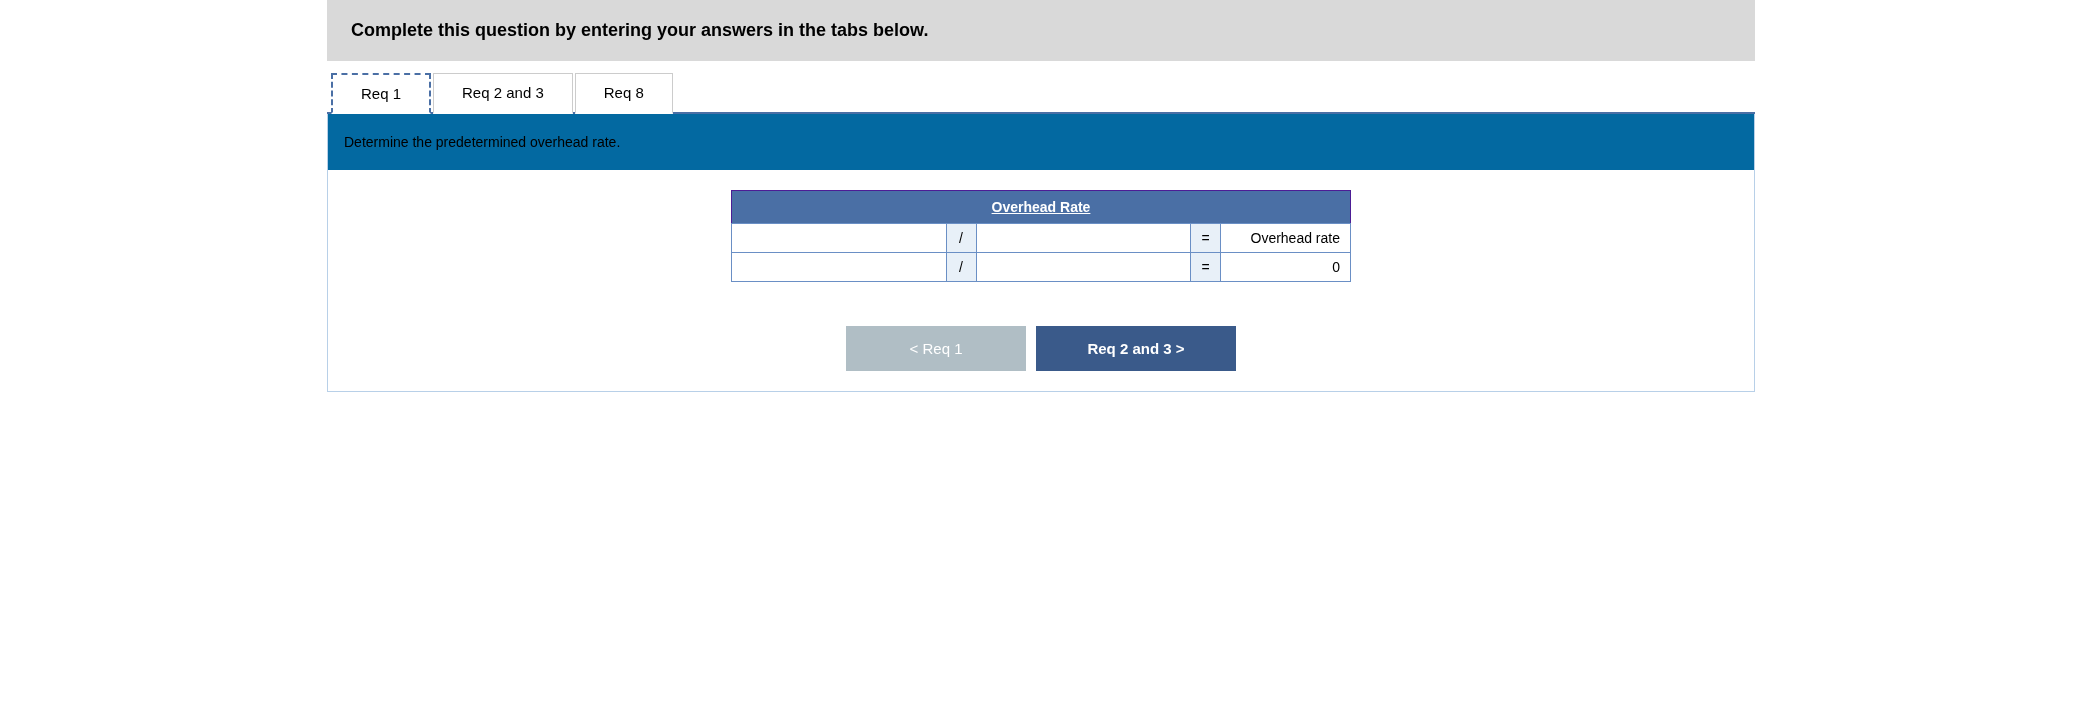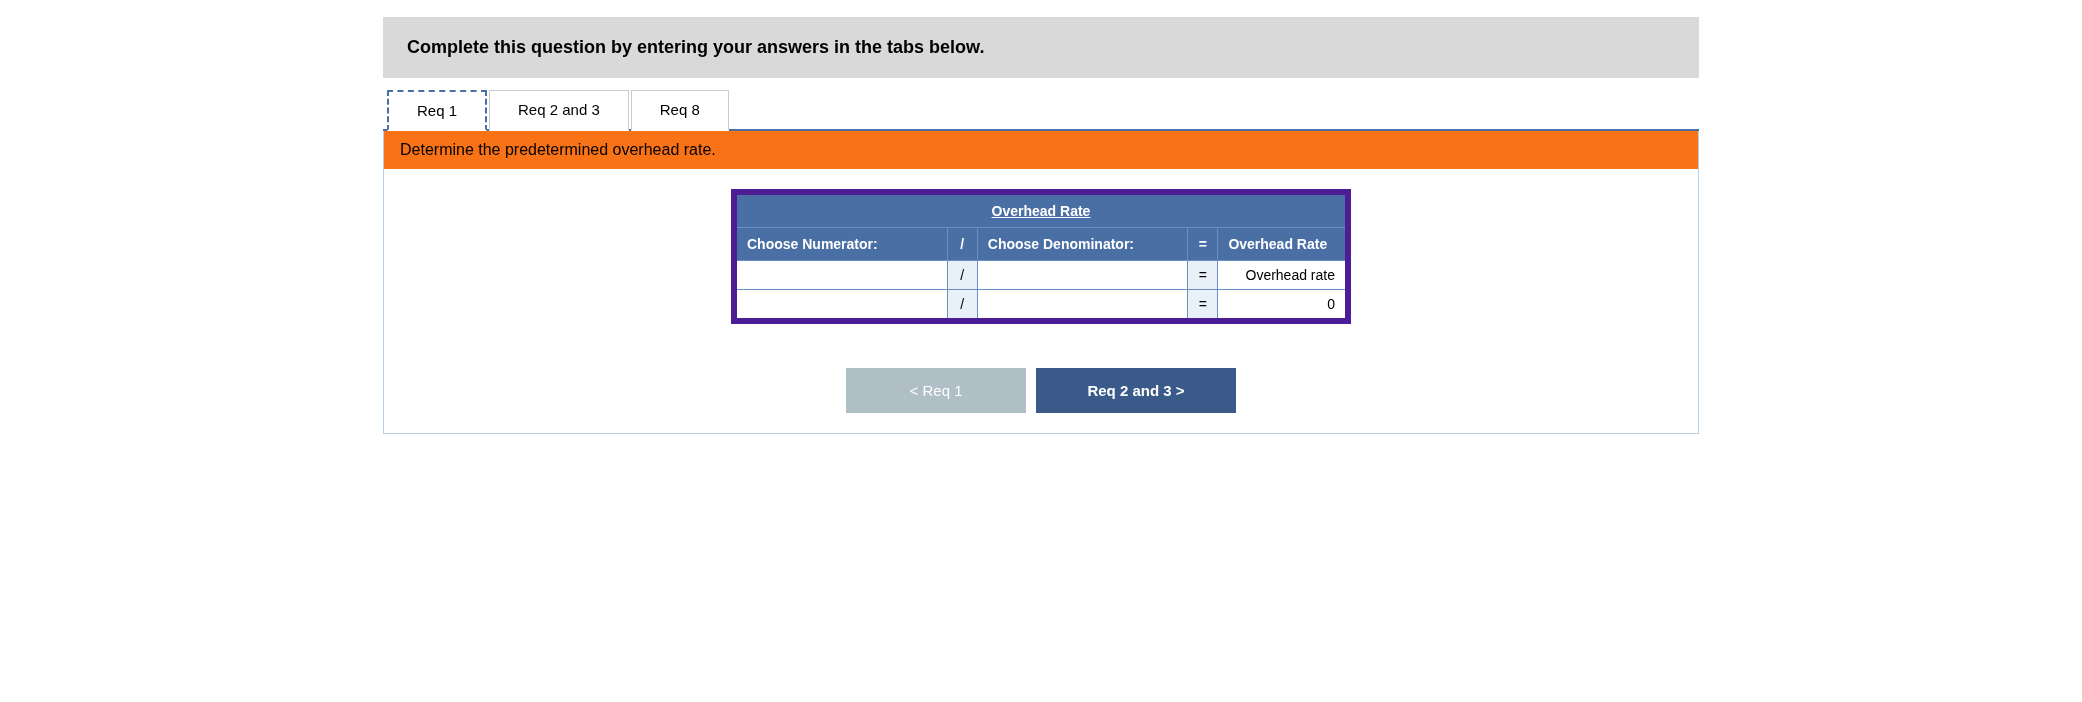--- a/index.html
+++ b/index.html
@@ -10,22 +10,22 @@
 
     body {
       font-family: Arial, sans-serif;
       font-size: 14px;
       background: #fff;
       width: 2082px;
       min-height: 702px;
     }
 
     .page-wrapper {
-      width: 1316px;
-      margin: 17px auto;
+      width: 1428px;
+      margin: 0 auto;
       padding: 0;
     }
 
     
     .header-banner {
       background: #d9d9d9;
       padding: 20px 24px;
       margin-bottom: 0;
     }
 
@@ -69,38 +69,38 @@
       border-bottom: 2px solid #fff;
     }
 
     
     .content-area {
       border: 1px solid #b8d0e8;
       border-top: none;
     }
 
     .instruction-bar {
-      background: #f97316;
-      padding: 10px 16px;
-      font-size: 16px;
+      background: #0369a1;
+      padding: 20px 16px;
+      font-size: 14px;
       color: #000;
     }
 
     
     .table-wrapper {
       padding: 20px 0;
       display: flex;
       flex-direction: column;
       align-items: center;
     }
 
     .overhead-table {
       width: 620px;
       border-collapse: collapse;
-      border: 6px solid #4c1d95;
+      border: 1px solid #4c1d95;
     }
 
     .overhead-table thead tr.title-row td {
       background: #4a6fa5;
       color: #fff;
       text-align: center;
       padding: 8px;
       font-weight: bold;
     }
 
@@ -239,27 +239,20 @@
     </div>
 
     <div class="table-wrapper">
       <table class="overhead-table">
         <thead>
           <tr class="title-row">
             <td colspan="5">
               <span>Overhead Rate</span>
             </td>
           </tr>
-          <tr class="header-row">
-            <td>Choose Numerator:</td>
-            <td class="divider-col">/</td>
-            <td>Choose Denominator:</td>
-            <td class="equals-col">=</td>
-            <td>Overhead Rate</td>
-          </tr>
         </thead>
         <tbody>
 
           <tr>
             <td class="input-col">
               <select>
                 <option value=""></option>
               </select>
             </td>
             <td class="divider-col">/</td>

